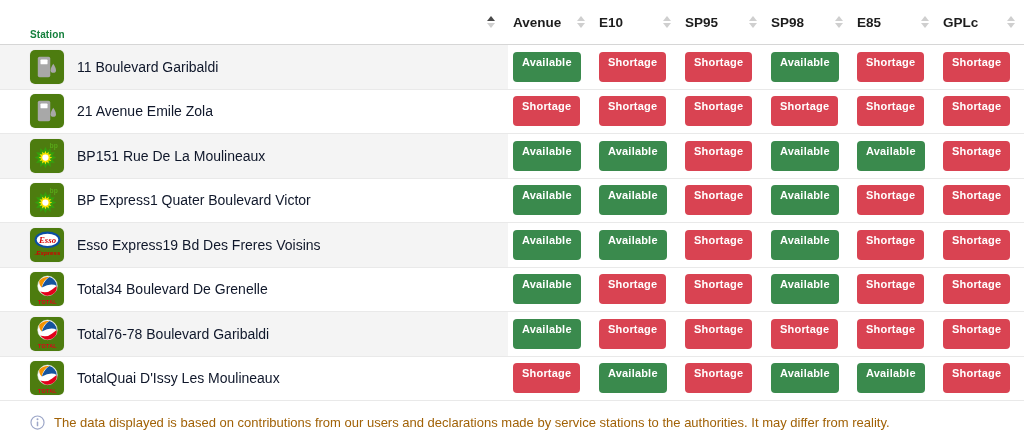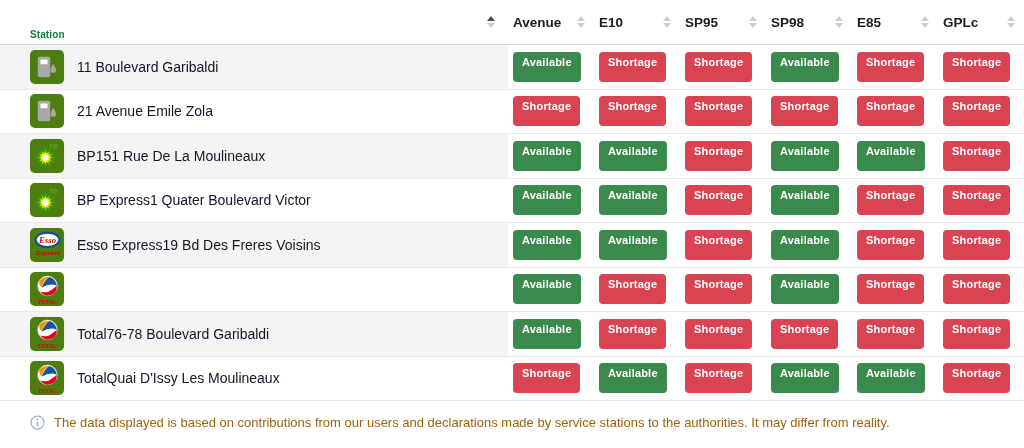--- a/index.html
+++ b/index.html
@@ -280,20 +280,21 @@
         <span class="ic ic-total">
           <svg width="31" height="31" viewBox="0 0 30 30">
             <circle cx="15" cy="11.5" r="9.5" fill="#ffffff" stroke="#ededed" stroke-width="0.5"></circle>
             <path d="M7 6.5 Q11 2 17 3 Q10.5 6 9.5 13 Q6.5 10 7 6.5 Z" fill="#f39200"></path>
             <path d="M17 3 Q23 5 24 11.5 Q18.5 8 9.5 13 Q12 6 17 3 Z" fill="#15549e"></path>
             <path d="M24 11.5 Q24.5 17.5 19 20.2 Q12.5 22.8 8 17 Q15 19 19.5 15 Q22.8 12.3 24 11.5 Z" fill="#e2001a"></path>
             <text x="15" y="29" text-anchor="middle" font-size="5.2" font-weight="bold" fill="#e2001a" letter-spacing="0.3" font-family="&quot;Liberation Sans&quot;,sans-serif">TOTAL</text>
           </svg>
         </span>
       </span>
+      <span class="station-name">Total34 Boulevard De Grenelle</span>
     </div>
     <div class="fuel-cell">
         <span class="badge" style="background: rgb(58, 138, 77);">Available</span>
       </div>
     <div class="fuel-cell">
         <span class="badge" style="background: rgb(217, 67, 82);">Shortage</span>
       </div>
     <div class="fuel-cell">
         <span class="badge" style="background: rgb(217, 67, 82);">Shortage</span>
       </div>

